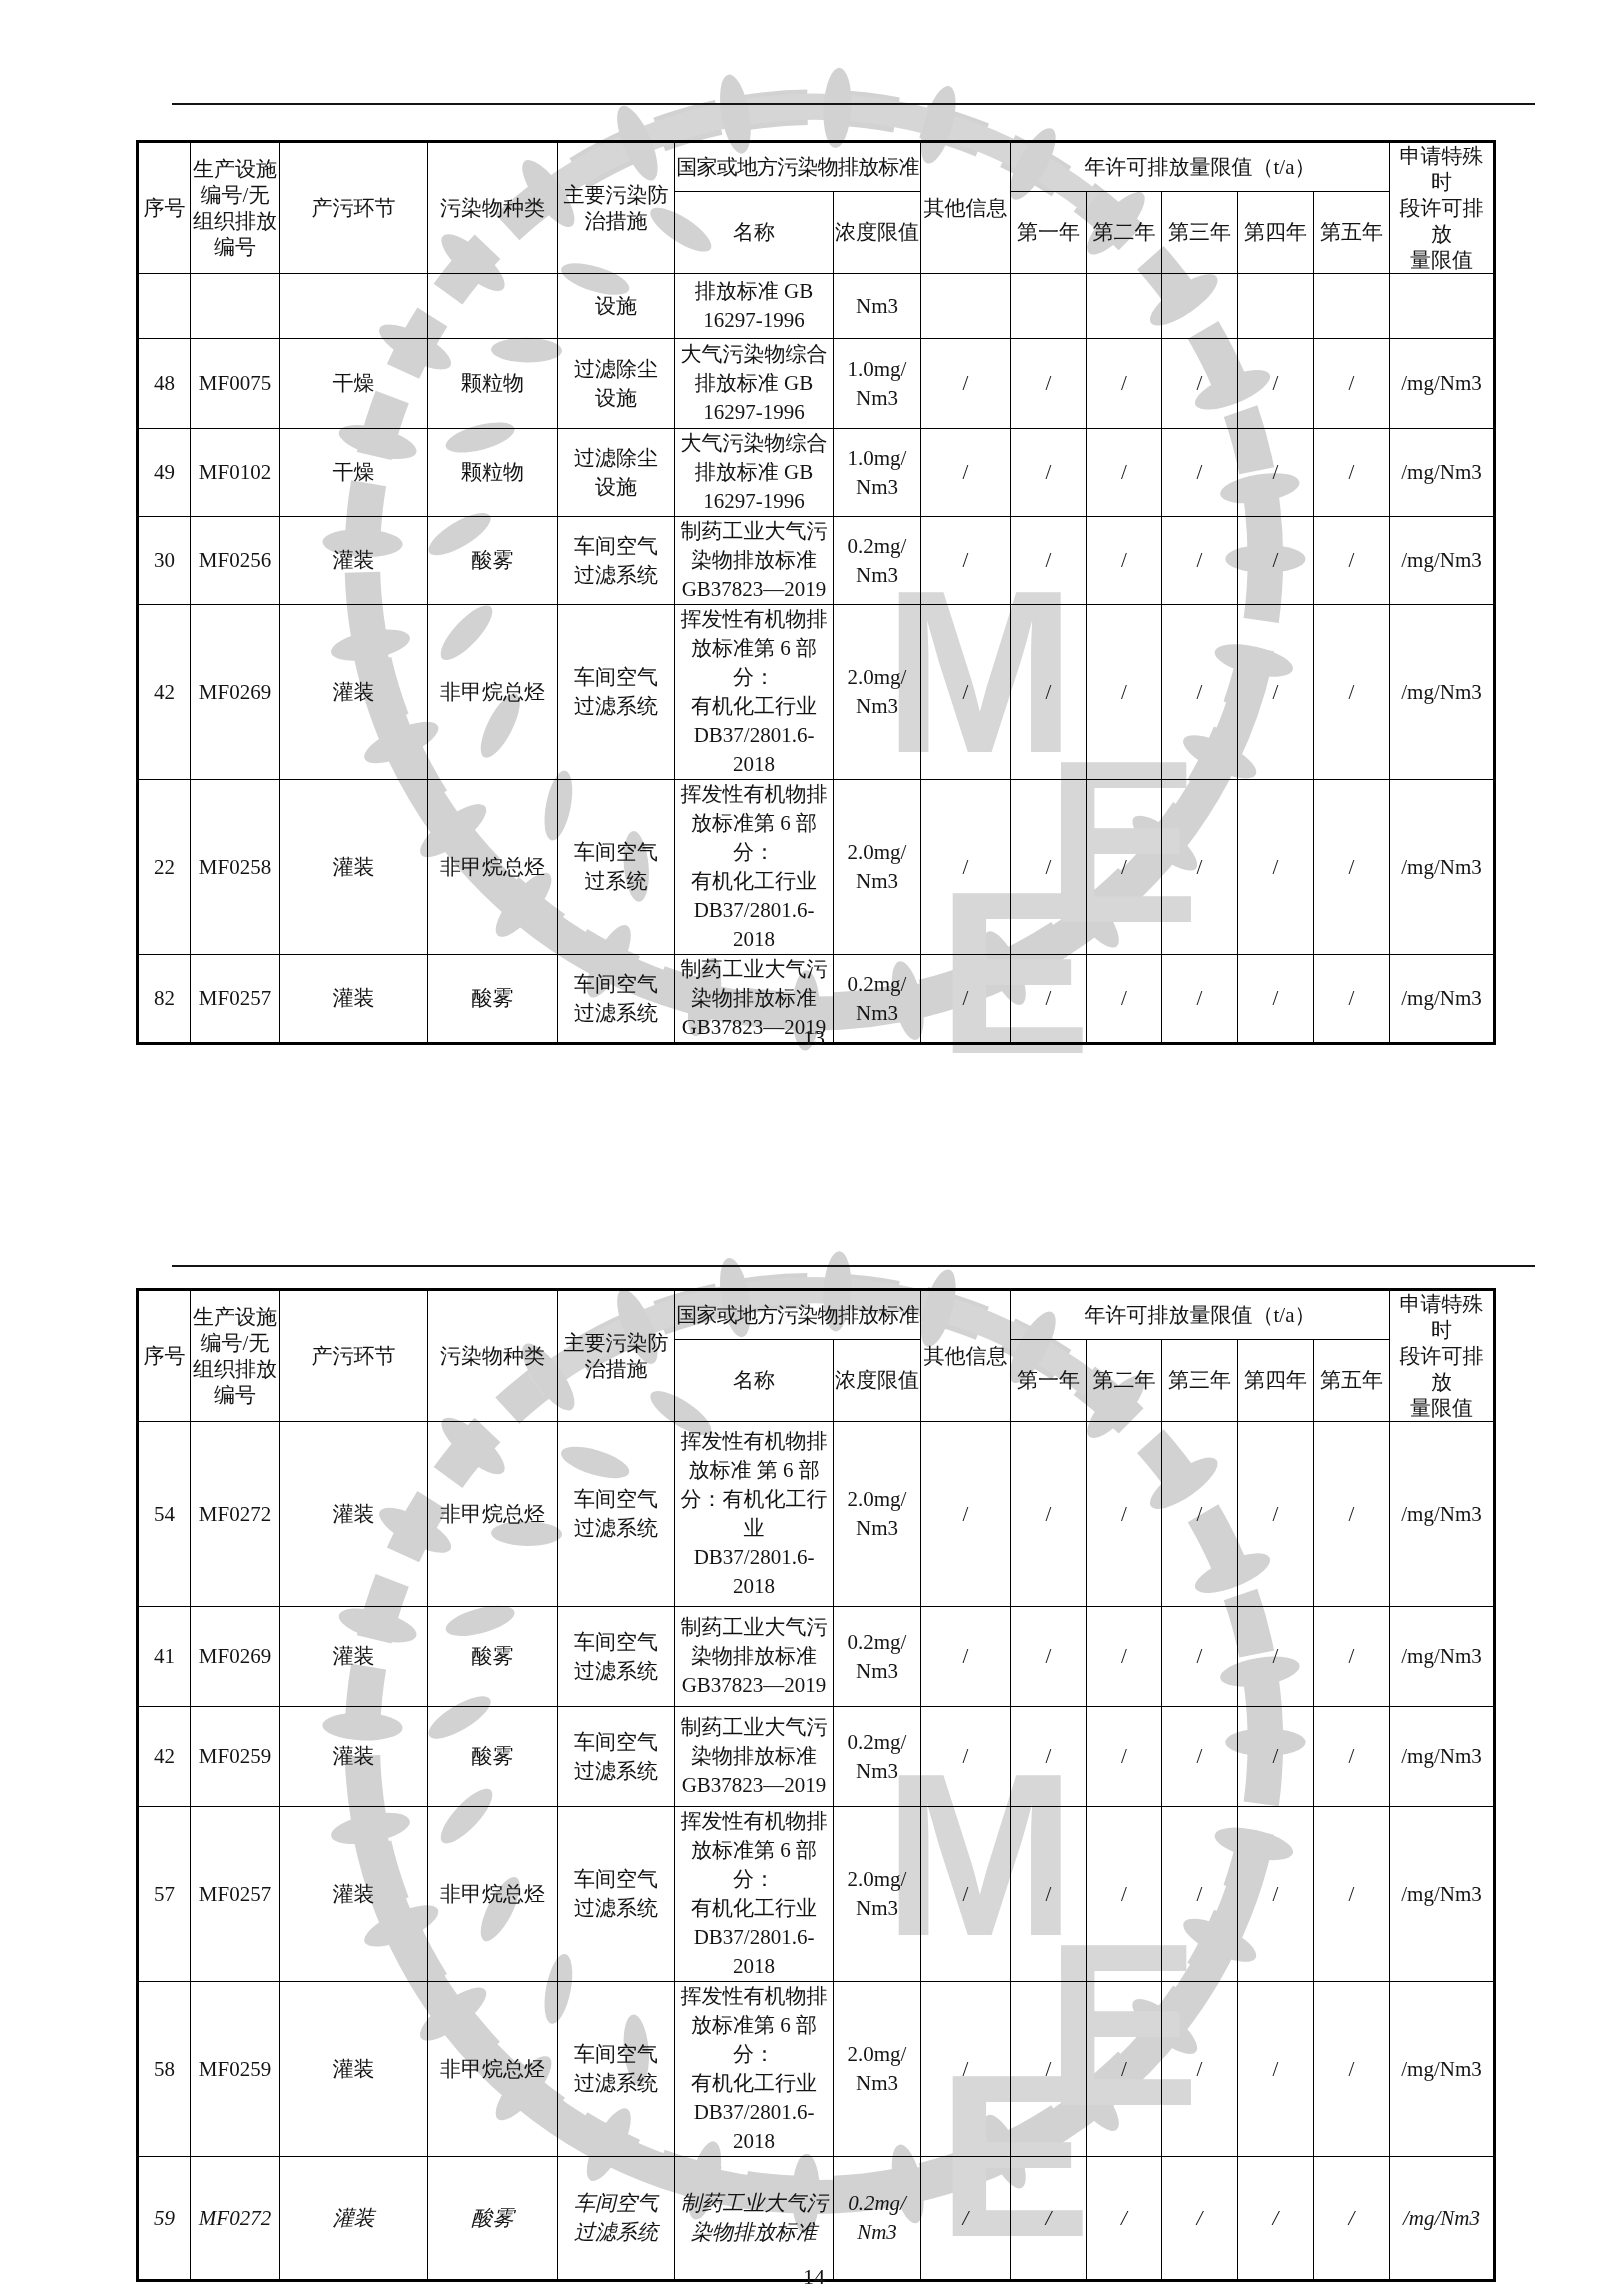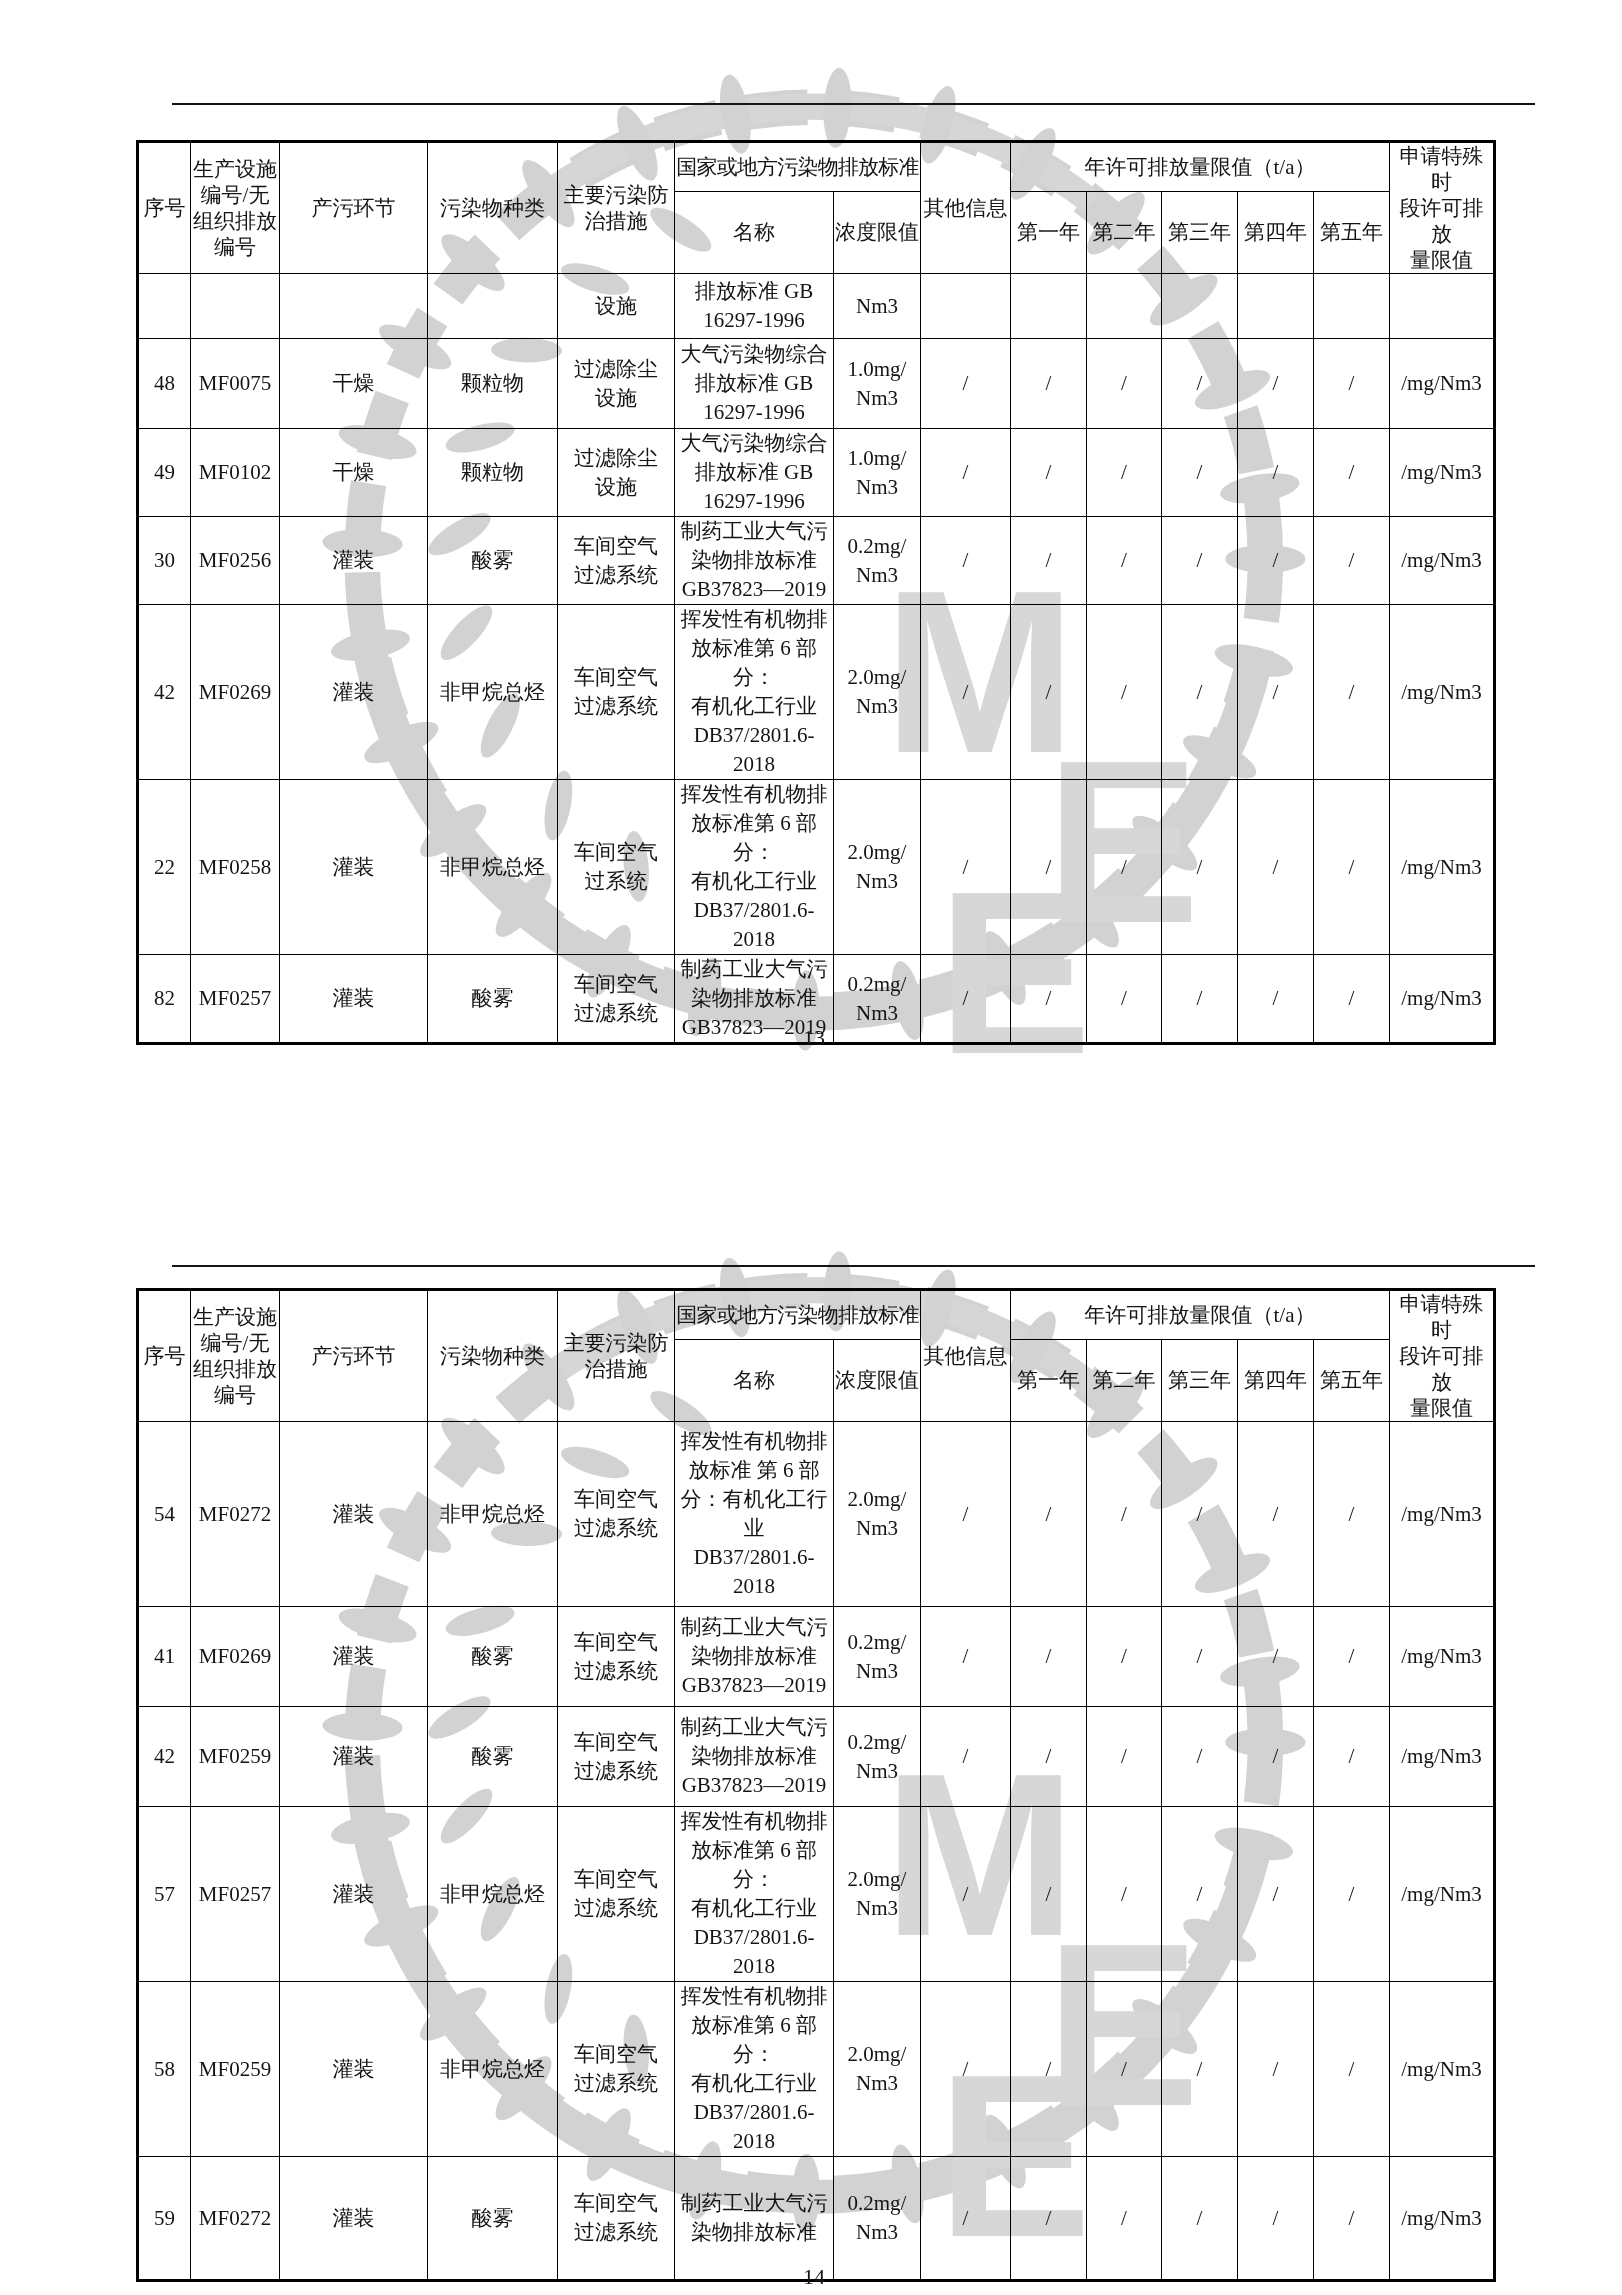--- a/index.html
+++ b/index.html
@@ -446,21 +446,21 @@
     <td>2.0mg/
 Nm3</td>
     <td>/</td>
     <td>/</td>
     <td>/</td>
     <td>/</td>
     <td>/</td>
     <td>/</td>
     <td>/mg/Nm3</td>
   </tr>
-      <tr style="height: 124px;">
+      <tr style="height: 124px; font-style: italic;">
     <td>59</td>
     <td>MF0272</td>
     <td>灌装</td>
     <td>酸雾</td>
     <td>车间空气
 过滤系统</td>
     <td>制药工业大气污
 染物排放标准</td>
     <td>0.2mg/
 Nm3</td>

